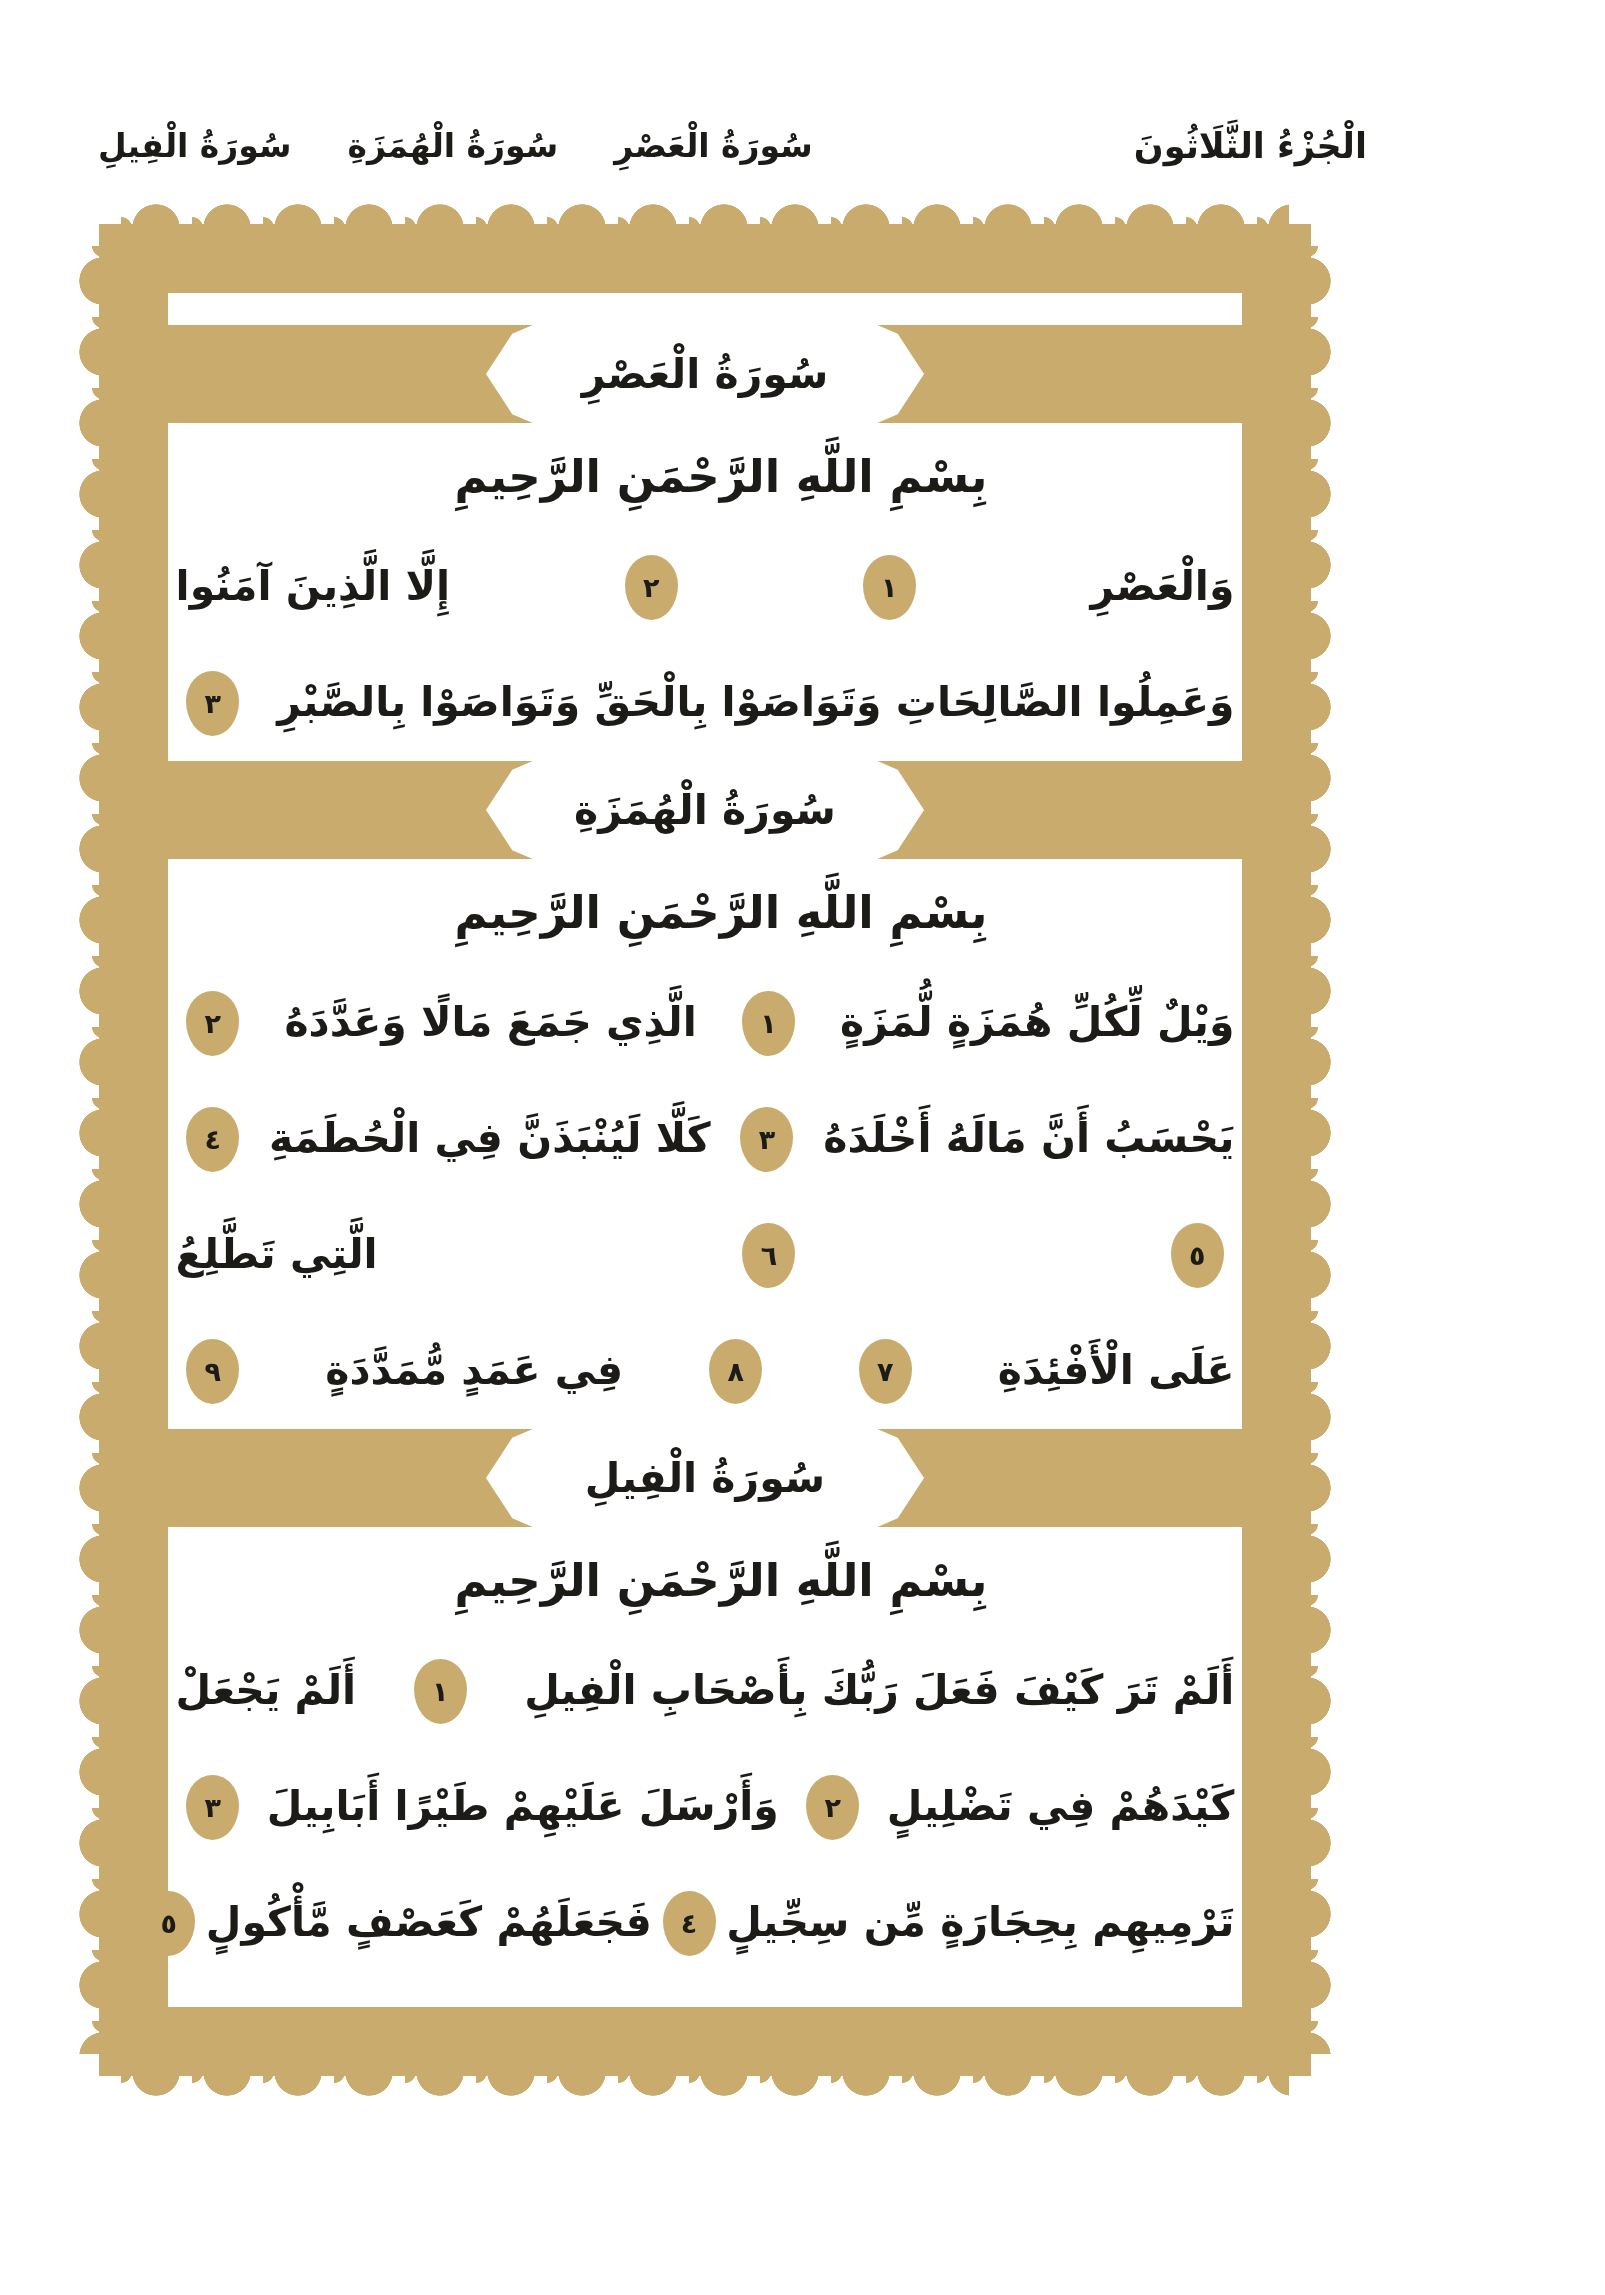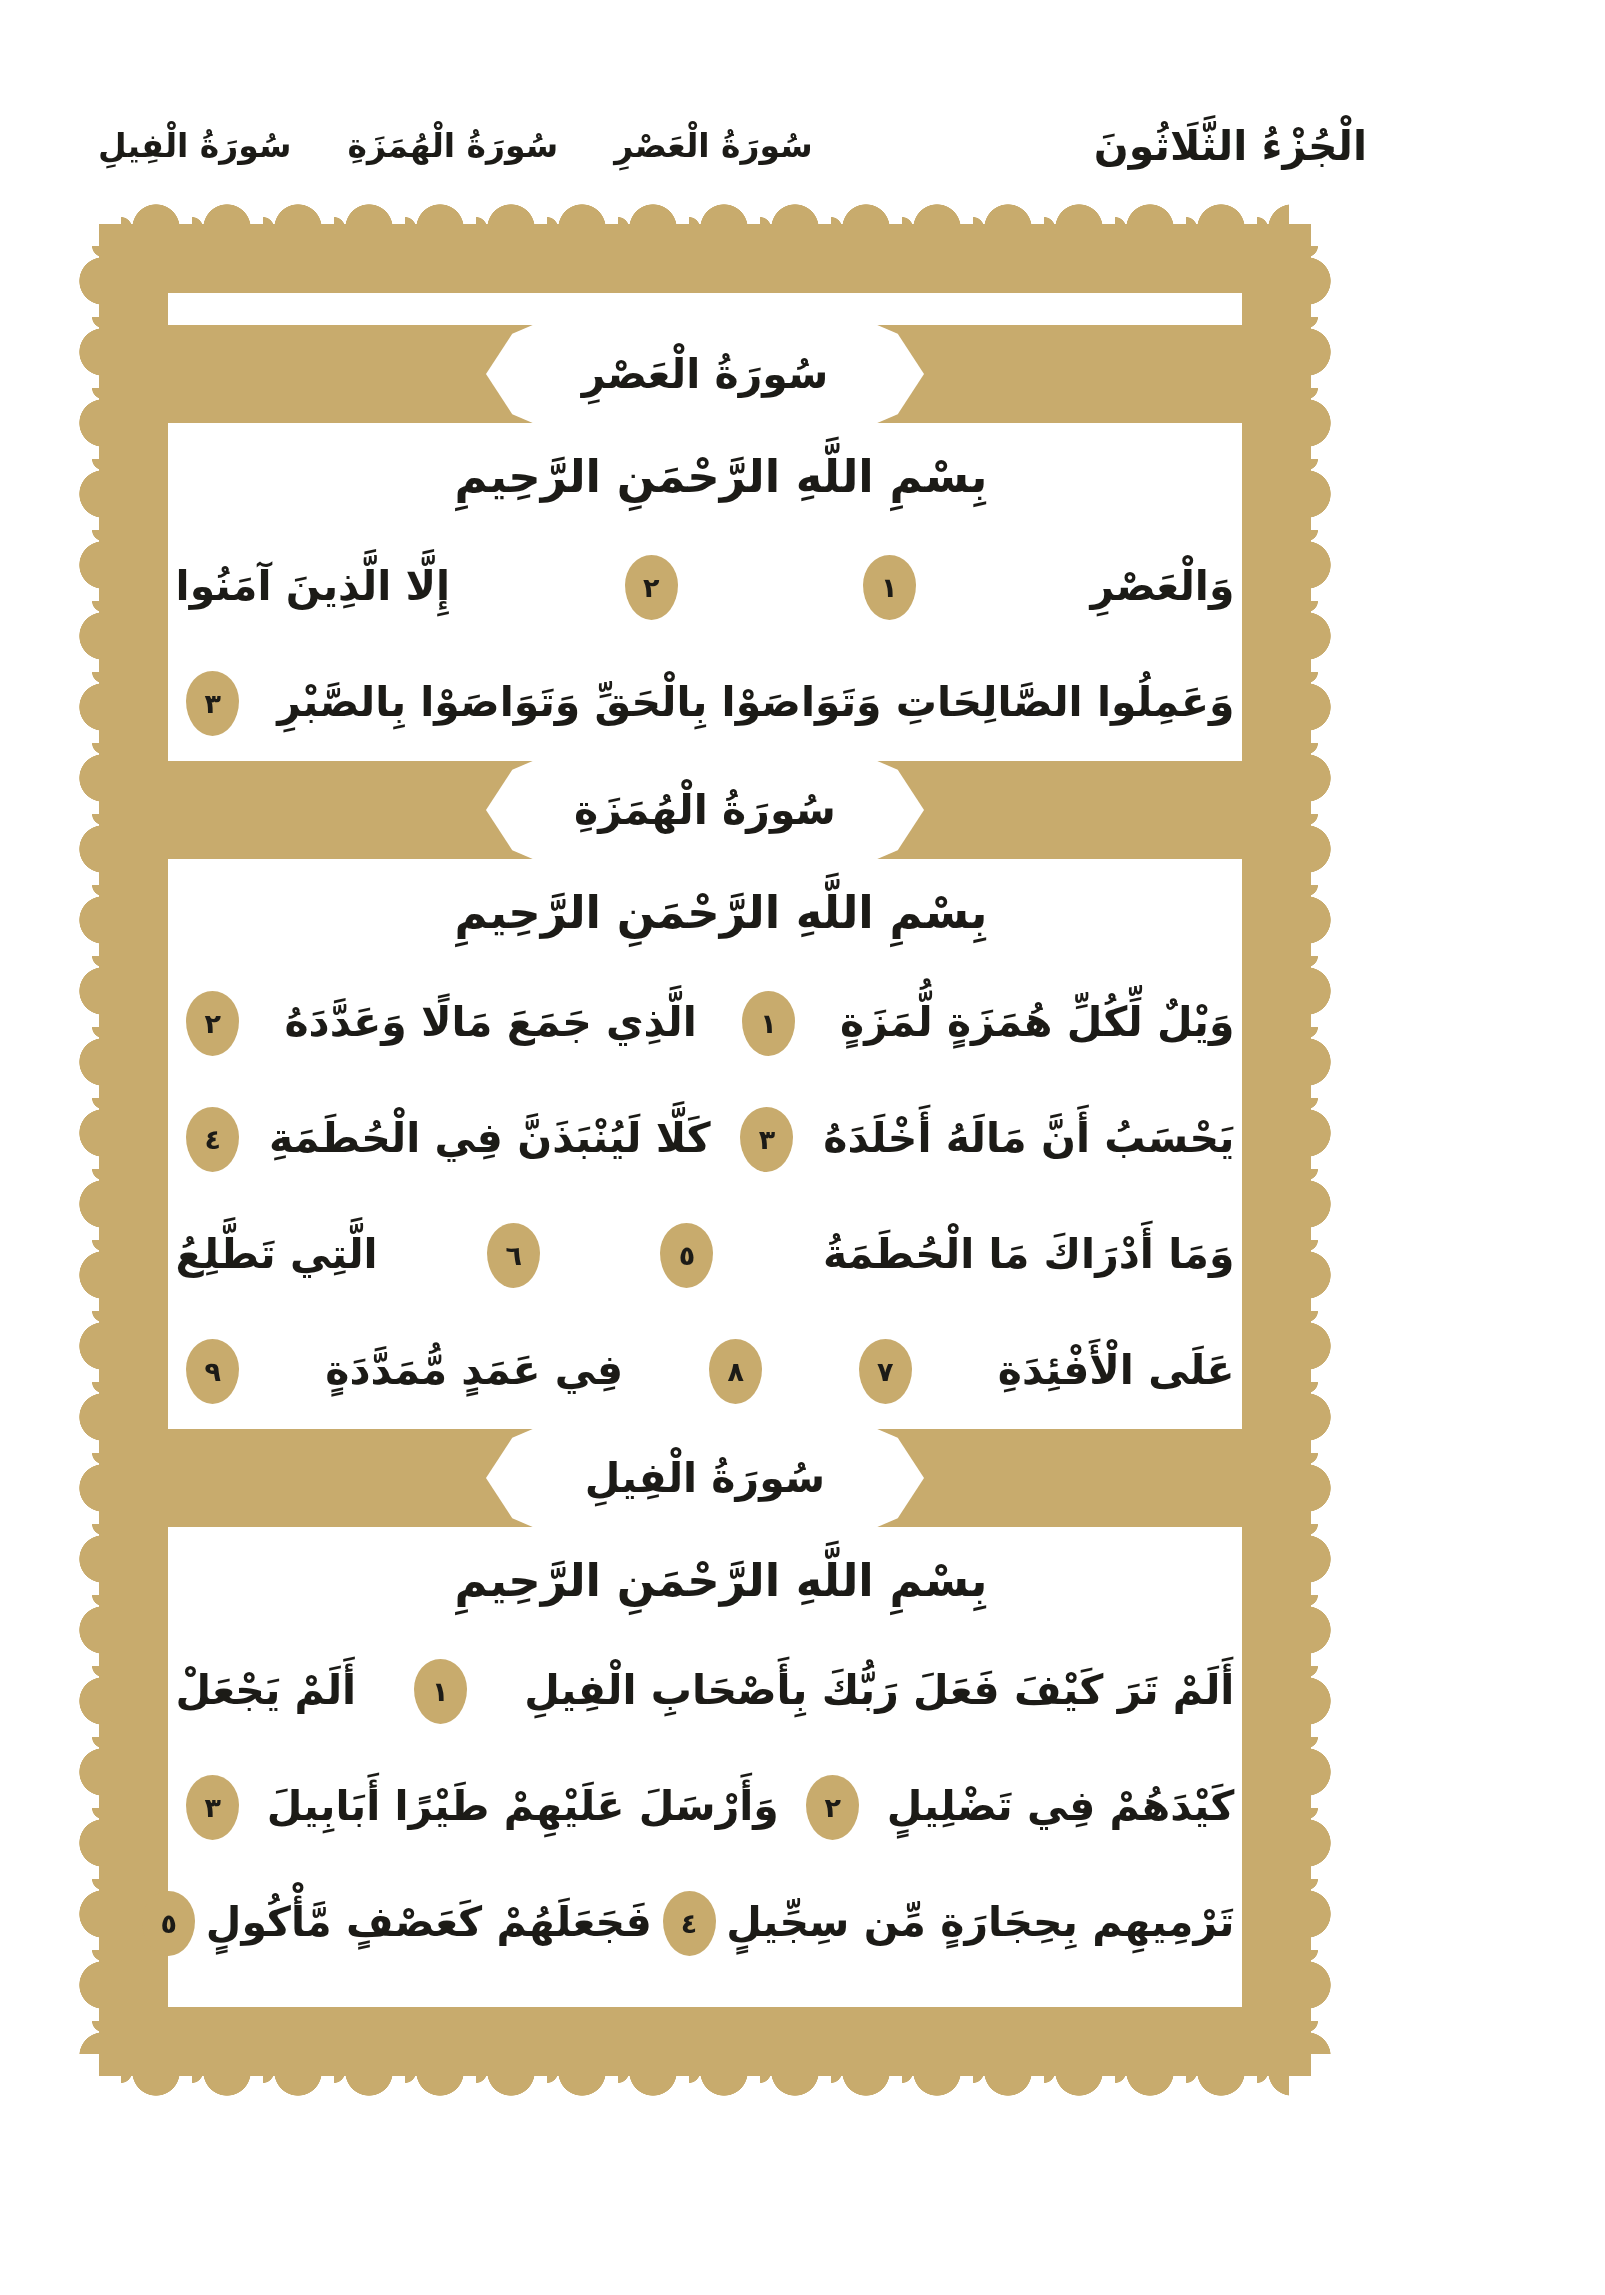--- a/index.html
+++ b/index.html
@@ -24,21 +24,21 @@
   
   .running-header{
     position:absolute;
     top:89px; left:98px; width:1269px; height:113px;
     display:flex;
     flex-direction:row;            
     justify-content:space-between;
     align-items:center;
     font-weight:bold;
   }
-  .juz-label{ font-size:41px; letter-spacing:0.8px; }
+  .juz-label{ font-size:35px; letter-spacing:0.8px; }
   .header-surah-group{ display:flex; gap:56px; }
   .header-surah{ font-size:33px; }
 
   
   .frame{
     position:absolute;
     left:76px; top:201px;
     width:1258px; height:1898px;
   }
   .frame .band{
@@ -188,21 +188,20 @@
               <span class="seg">الَّذِي جَمَعَ مَالًا وَعَدَّدَهُ</span>
               <span class="ayah">٢</span>
             </div>
             <div class="qline">
               <span class="seg">يَحْسَبُ أَنَّ مَالَهُ أَخْلَدَهُ</span>
               <span class="ayah">٣</span>
               <span class="seg">كَلَّا لَيُنْبَذَنَّ فِي الْحُطَمَةِ</span>
               <span class="ayah">٤</span>
             </div>
             <div class="qline">
-              <span class="seg">وَمَا أَدْرَاكَ مَا الْحُطَمَةُ</span>
               <span class="ayah">٥</span>
               <span class="ayah">٦</span>
               <span class="seg">الَّتِي تَطَّلِعُ</span>
             </div>
             <div class="qline">
               <span class="seg">عَلَى الْأَفْئِدَةِ</span>
               <span class="ayah">٧</span>
               <span class="ayah">٨</span>
               <span class="seg">فِي عَمَدٍ مُّمَدَّدَةٍ</span>
               <span class="ayah">٩</span>

